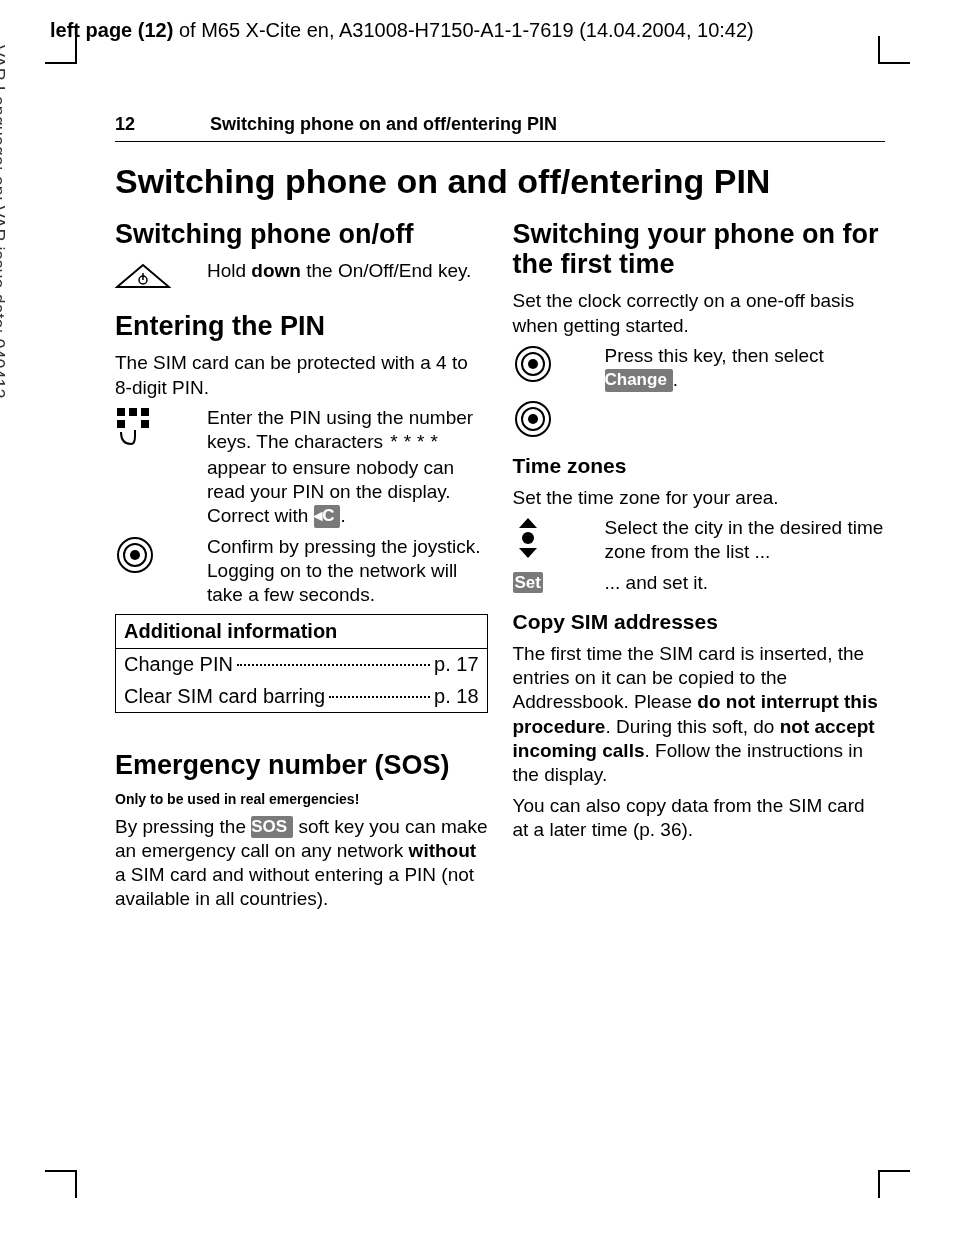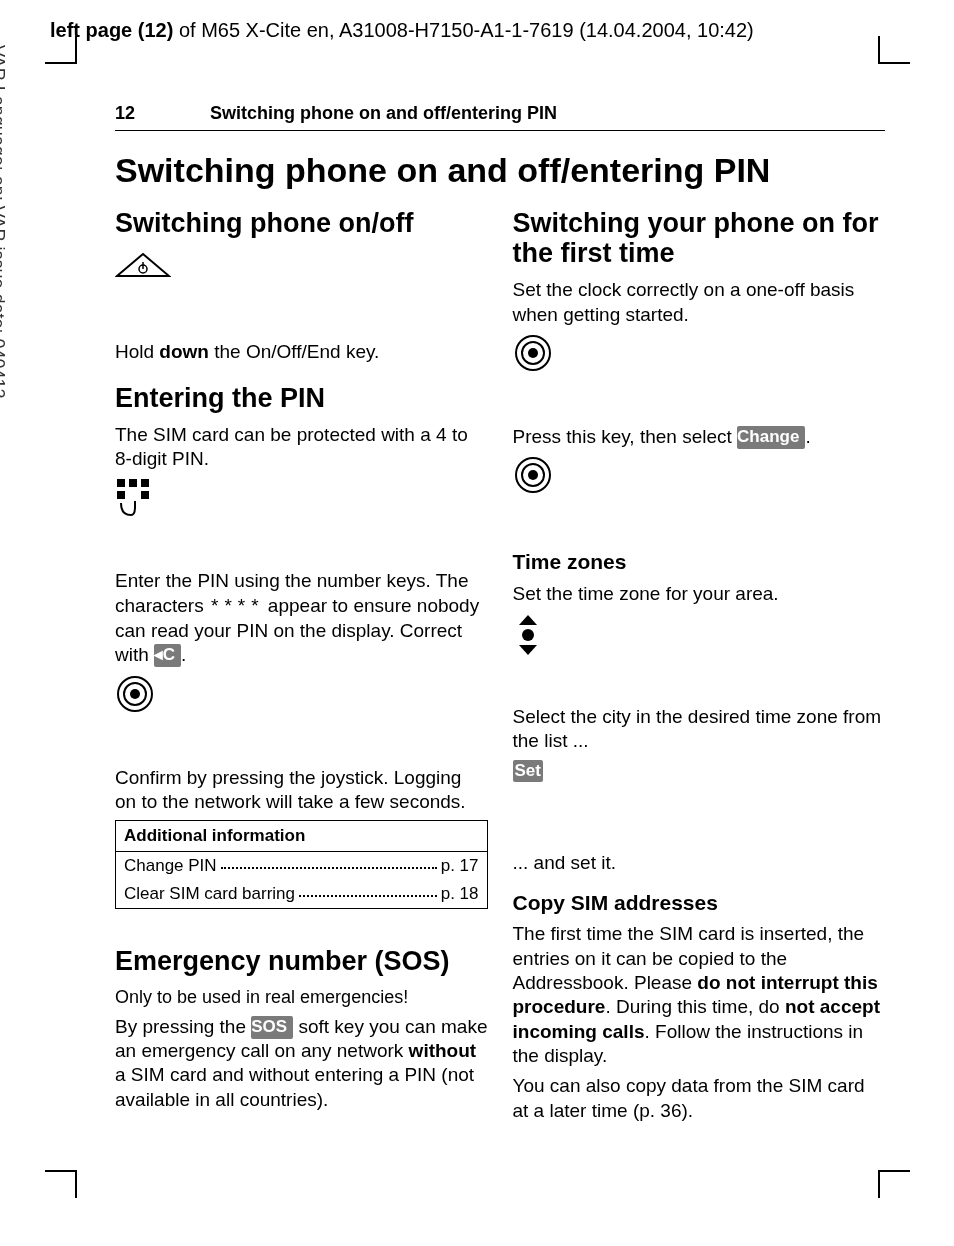--- a/index.html
+++ b/index.html
@@ -56,21 +56,21 @@
   
   .crop {
     position: absolute;
     background: #000;
   }
 
   
   .page {
     position: absolute;
     left: 115px;
-    top: 103px;
+    top: 114px;
     width: 770px;
   }
 
   .running {
     font-size: 18px;
     font-weight: bold;
     border-bottom: 1.5px solid #000;
     padding-bottom: 6px;
     margin-bottom: 20px;
   }
@@ -103,33 +103,32 @@
     font-weight: bold;
     margin: 14px 0 6px 0;
   }
   p { margin: 6px 0; }
 
   .iconrow {
     display: flex;
     align-items: flex-start;
     gap: 12px;
     margin: 6px 0;
-    flex-direction: column;
   }
   .iconcell {
     width: 80px;
     flex: 0 0 80px;
     text-align: left;
   }
   .txtcell { flex: 1 1 auto; }
 
   .addbox {
     border: 1.5px solid #000;
     margin-top: 2px;
-    font-size: 17px;
+    font-size: 20px;
   }
   .addbox .hdr {
     font-weight: bold;
     border-bottom: 1.5px solid #000;
     padding: 4px 8px;
   }
   .addbox .row {
     display: flex;
     padding: 3px 8px;
   }
@@ -242,21 +241,21 @@
           <span class="r">p. 17</span>
         </div>
         <div class="row">
           <span class="l">Clear SIM card barring</span>
           <span class="dots"></span>
           <span class="r">p. 18</span>
         </div>
       </div>
 
       <h2 style="margin-top:37px">Emergency number (SOS)</h2>
-      <p style="font-weight:normal; font-size:18px; margin-top:2px">Only to be used in real emergencies!</p>
+      <p style="font-weight:bold; font-size:14px; margin-top:2px">Only to be used in real emergencies!</p>
       <p>
         <span>By pressing the </span><span class="btn">SOS</span><span> soft key you can make an emergency call on any net­work </span><b>without</b><span> a SIM card and without entering a PIN (not available in all countries).</span>
       </p>
     </div>
 
     <div class="col">
 
       <h2>Switching your phone on for the first time</h2>
 
       <p>Set the clock correctly on a one-off basis when getting started.</p>
@@ -301,18 +300,18 @@
 
       <div class="iconrow">
         <div class="iconcell">
           <span class="btn" style="padding:0 2px">Set</span>
         </div>
         <div class="txtcell">... and set it.</div>
       </div>
 
       <h3>Copy SIM addresses</h3>
       <p>
-        <span>The first time the SIM card is insert­ed, the entries on it can be copied to the Addressbook. Please </span><b>do not inter­rupt this procedure</b><span>. During this time, do </span><b>not accept incoming calls</b><span>. Follow the instructions in the display.</span>
+        <span>The first time the SIM card is insert­ed, the entries on it can be copied to the Addressbook. Please </span><b>do not inter­rupt this procedure</b><span>. During this soft, do </span><b>not accept incoming calls</b><span>. Follow the instructions in the display.</span>
       </p>
       <p>You can also copy data from the SIM card at a later time (p. 36).</p>
     </div>
   </div>
 </div>
 
 </body></html>

